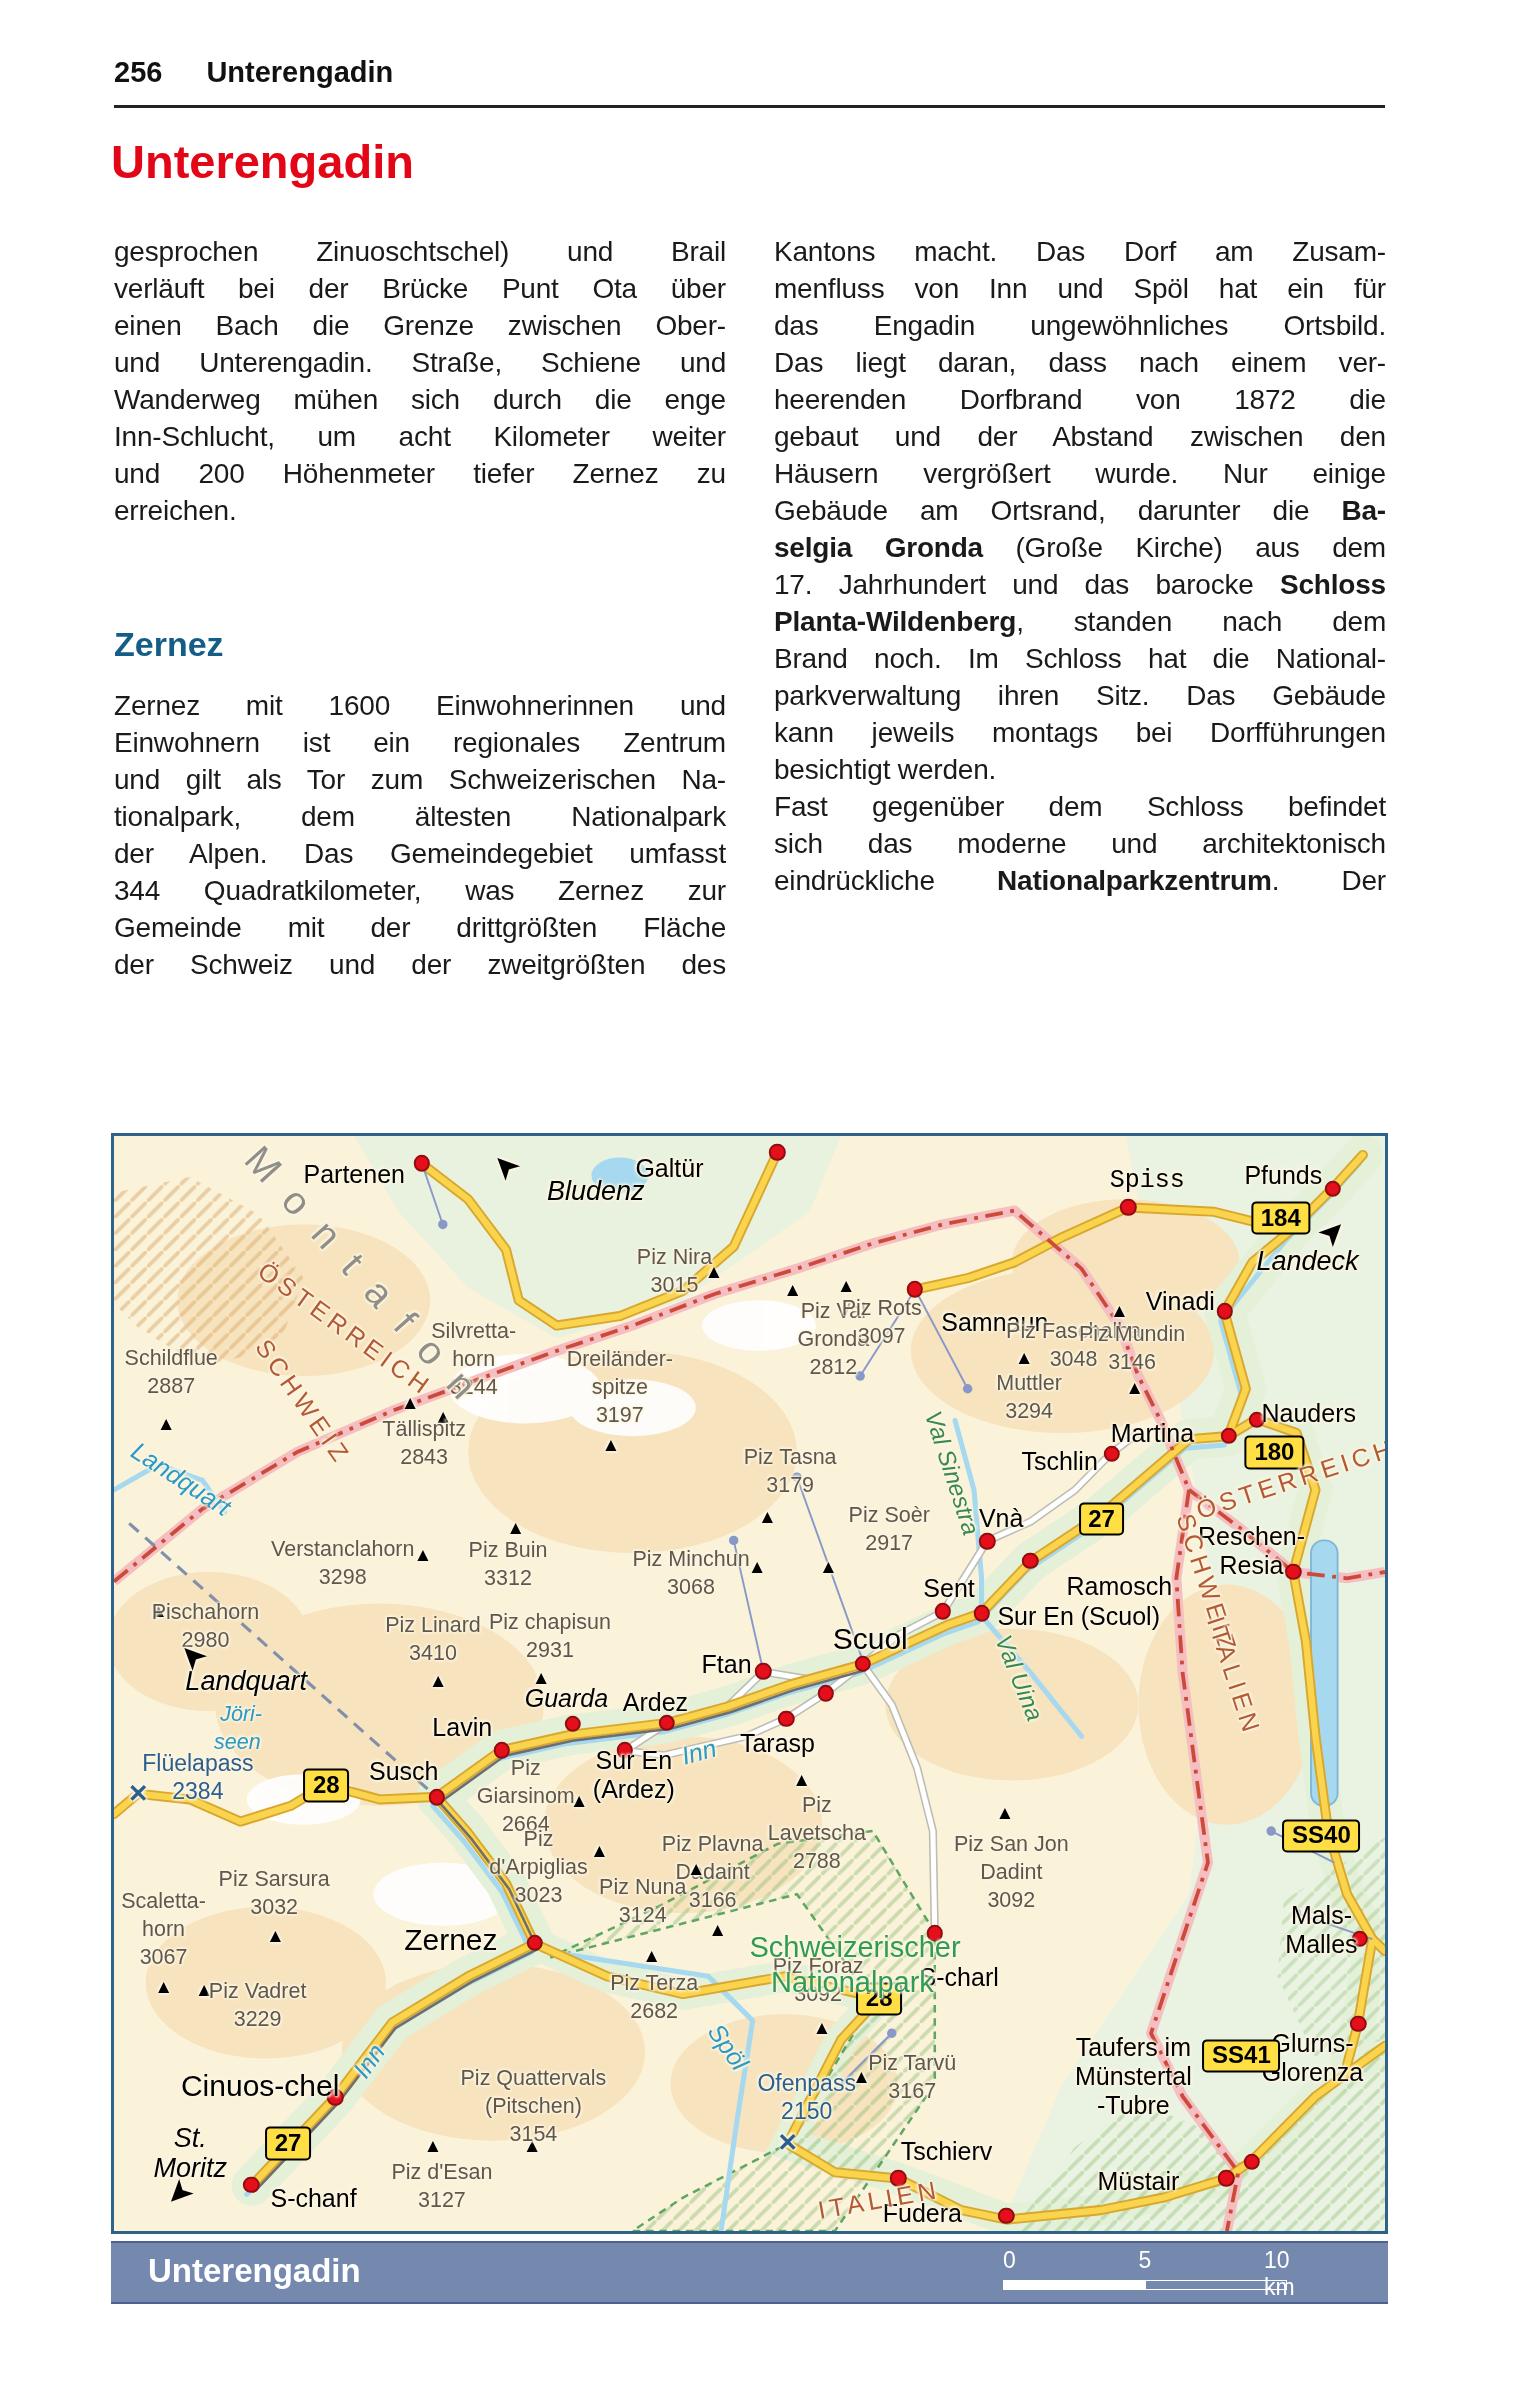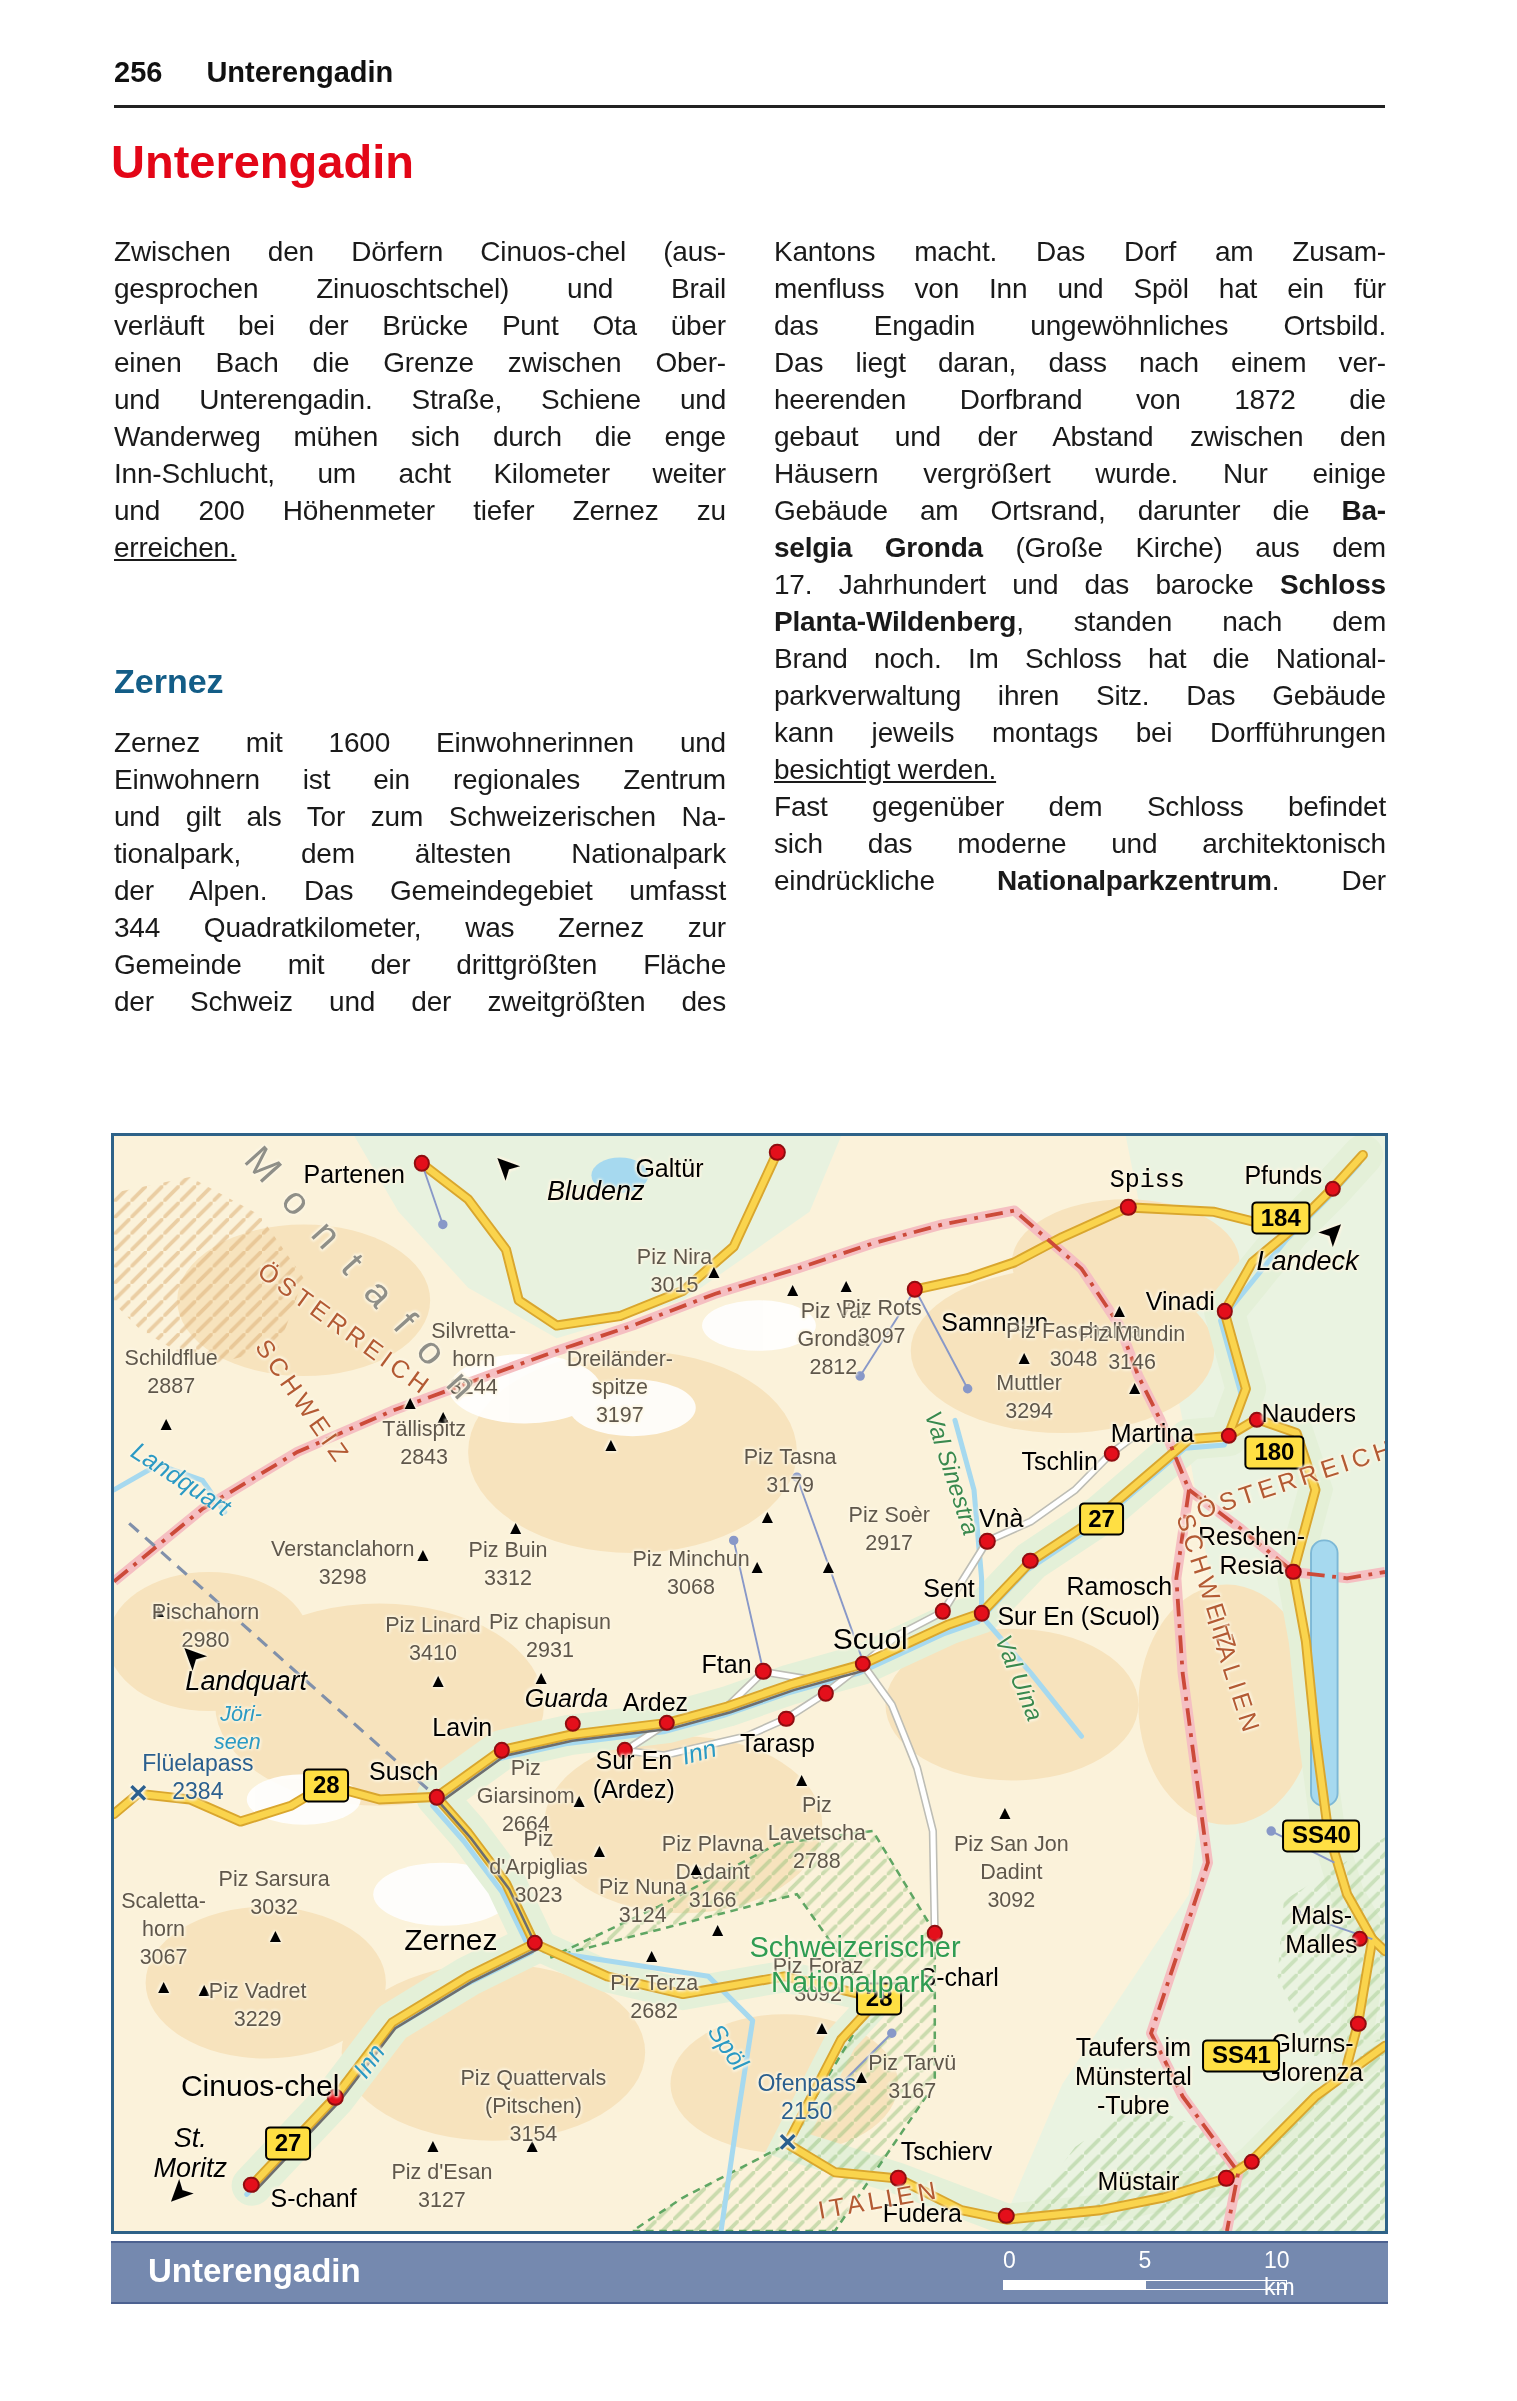--- a/index.html
+++ b/index.html
@@ -8,21 +8,21 @@
   
   .hdr{position:absolute;left:114px;top:56px;width:1271px;display:flex;gap:44px;
        font-size:29px;font-weight:700;color:#111;}
   .hdr-rule{position:absolute;left:114px;top:105px;width:1271px;height:2.5px;background:#222;}
   .title{position:absolute;left:111px;top:134px;font-size:47px;font-weight:700;color:#e30617;}
   
   .col{position:absolute;top:233px;width:612px;}
   .col-left{left:114px;} .col-right{left:774px;}
   .tline{height:37px;line-height:37px;font-size:28px;letter-spacing:-0.2px;
          text-align:justify;text-align-last:justify;white-space:nowrap;overflow:visible;}
-  .tline.last{text-align-last:left;text-decoration:underline;}
+  .tline.last{text-align-last:left;}
   .para{margin:0;}
   .subhead{font-size:34px;font-weight:700;color:#135d87;margin-top:96px;margin-bottom:23px;}
   
   .map{position:absolute;left:111px;top:1133px;width:1271px;height:1095px;
        border:3.2px solid #2e6288;background:#fbf2da;overflow:hidden;}
   .map svg{position:absolute;left:0;top:0;width:100%;height:100%;}
   .ml{position:absolute;transform:translate(-50%,-50%);white-space:nowrap;
       text-shadow:0 0 3.8px #fdf6e3,0 0 3.8px #fdf6e3,1.3px 1.3px 2.5px #fdf6e3,-1.3px -1.3px 2.5px #fdf6e3;}
   .town{font-size:25px;color:#000;text-align:center;line-height:29px;}
   .town.lg{font-size:30px;}
@@ -60,21 +60,20 @@
   <div class="hdr">
     <span>256</span>
     <span>Unterengadin</span>
   </div>
   <div class="hdr-rule"></div>
 
   <div class="title">Unterengadin</div>
 
   <div class="col col-left">
       <div class="para">
-        <div class="tline"><span>Zwischen den Dörfern Cinuos-chel (aus-</span></div>
         <div class="tline"><span>gesprochen Zinuoschtschel) und Brail</span></div>
         <div class="tline"><span>verläuft bei der Brücke Punt Ota über</span></div>
         <div class="tline"><span>einen Bach die Grenze zwischen Ober-</span></div>
         <div class="tline"><span>und Unterengadin. Straße, Schiene und</span></div>
         <div class="tline"><span>Wanderweg mühen sich durch die enge</span></div>
         <div class="tline"><span>Inn-Schlucht, um acht Kilometer weiter</span></div>
         <div class="tline"><span>und 200 Höhenmeter tiefer Zernez zu</span></div>
         <div class="tline last"><span>erreichen.</span></div>
       </div>
       <div class="subhead">Zernez</div>

